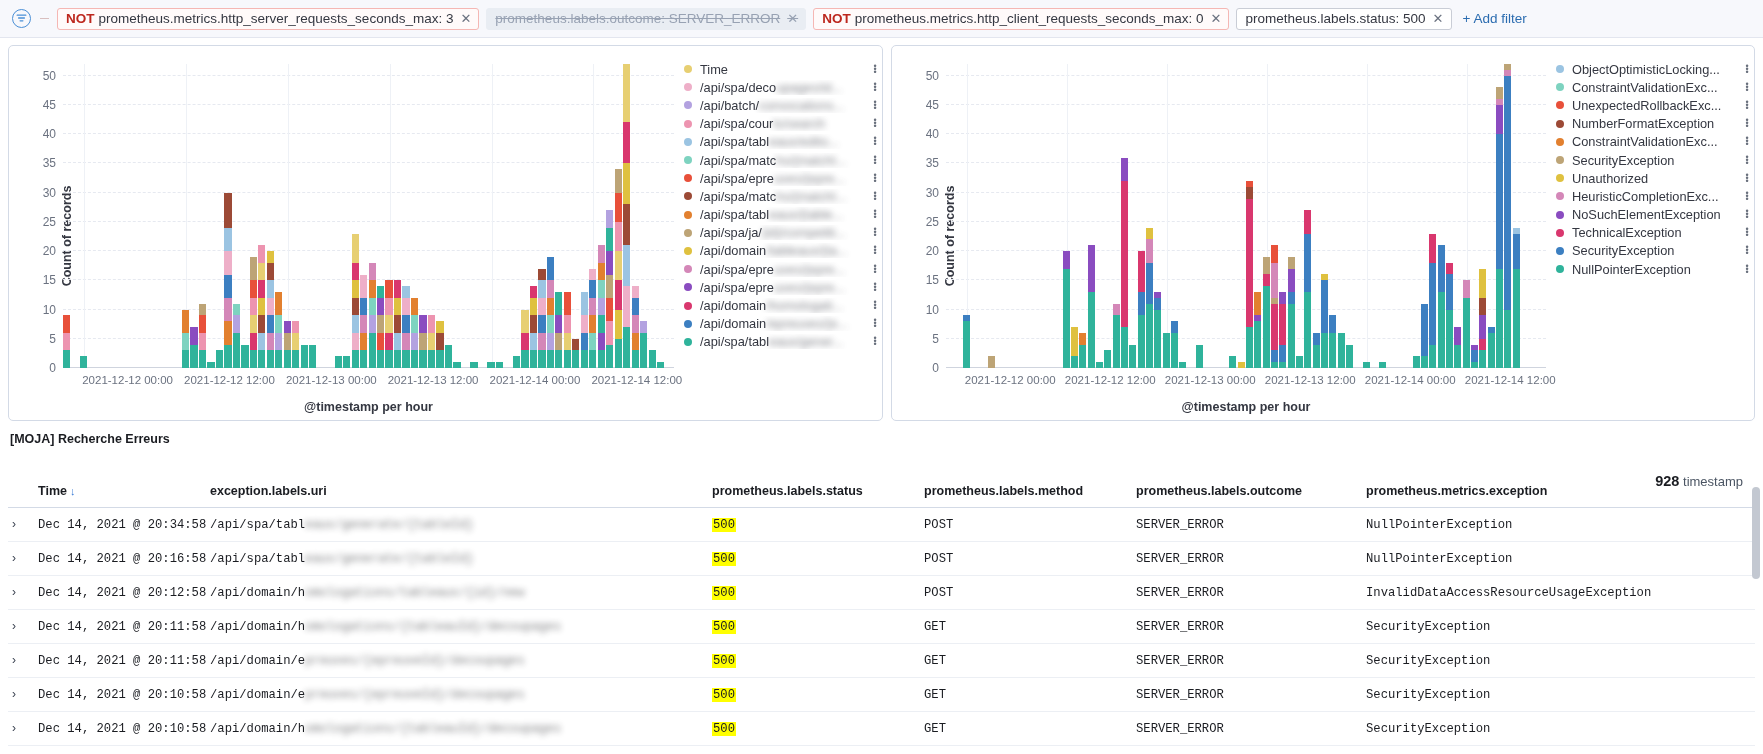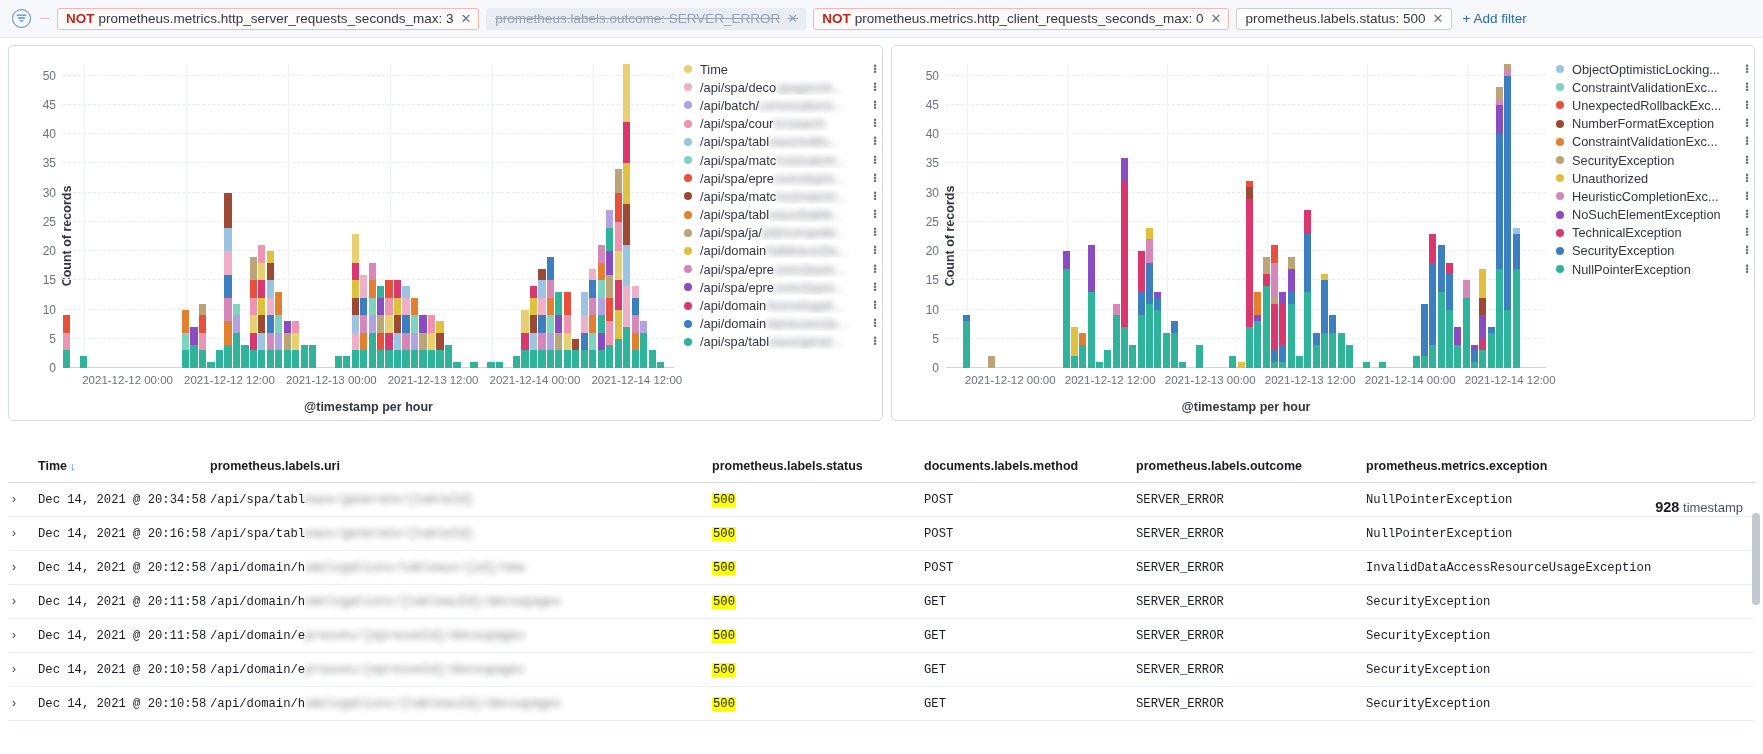--- a/index.html
+++ b/index.html
@@ -1108,42 +1108,43 @@
                 <i>•</i>
                 <i>•</i>
               </span>
             </div>
           </div>
       </div>
     </div>
   </div>
 
   <div class="table-panel">
+    <div class="table-title">[MOJA] Recherche Erreurs</div>
     <div class="doc-count">
       <b>928</b>
       <span>timestamp</span>
     </div>
 
     <table class="docs">
       <colgroup>
         <col class="col-exp">
           <col class="col-time">
           <col class="col-uri">
         <col class="col-status">
           <col class="col-method">
           <col class="col-outcome">
           <col class="col-exc">
       </colgroup>
       <thead>
           <tr id="thead-row">
             <th></th>
             <th><span>Time</span><span class="sort-arrow">↓</span></th>
-            <th><span>prometheus.labels.uri</span></th>
+            <th><span>exception.labels.uri</span></th>
             <th><span>prometheus.labels.status</span></th>
-            <th><span>documents.labels.method</span></th>
+            <th><span>prometheus.labels.method</span></th>
             <th><span>prometheus.labels.outcome</span></th>
             <th><span>prometheus.metrics.exception</span></th>
           </tr>
         </thead>
       <tbody id="tbody">
           <tr>
             <td><span class="caret-btn">›</span></td>
             <td>Dec 14, 2021 @ 20:34:58.784</td>
             <td><span>/api/spa/tabl</span><span class="redacted">eaux/generate/{tableId}</span></td>
             <td><span class="hl">500</span></td>

